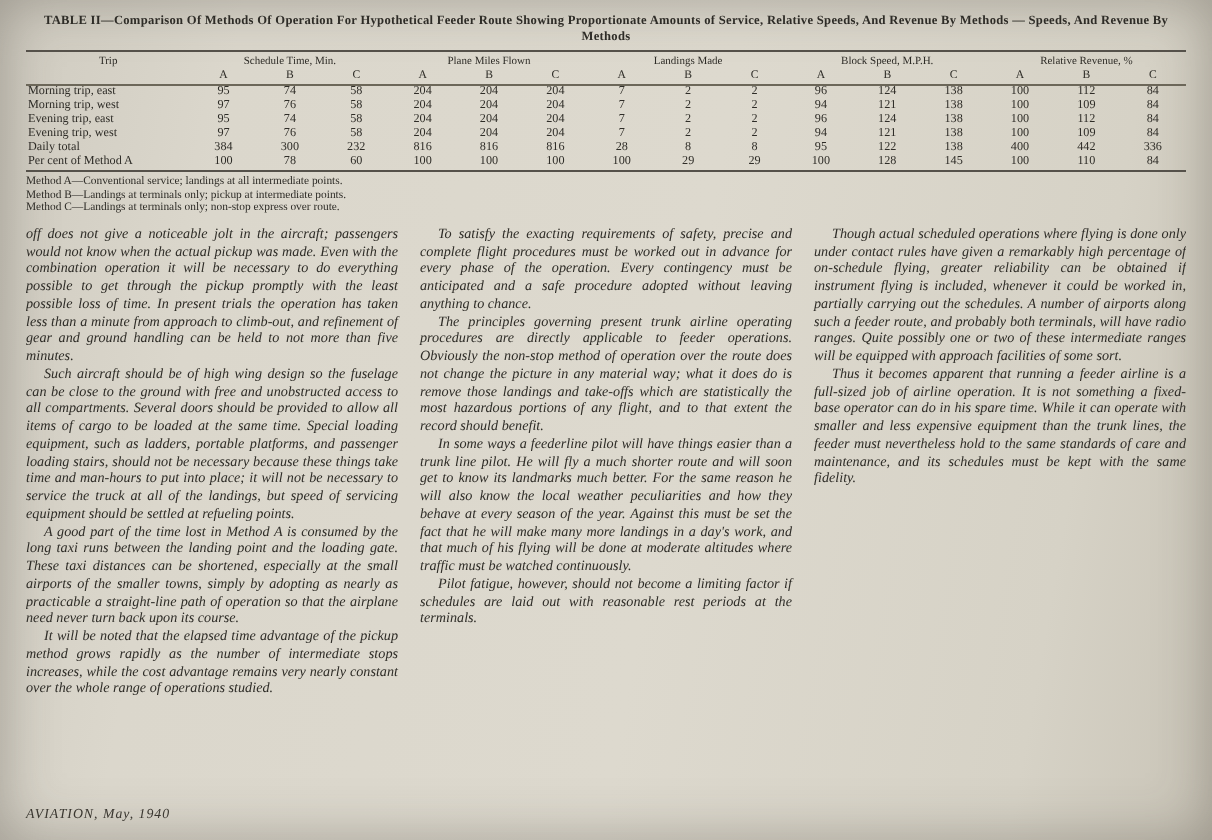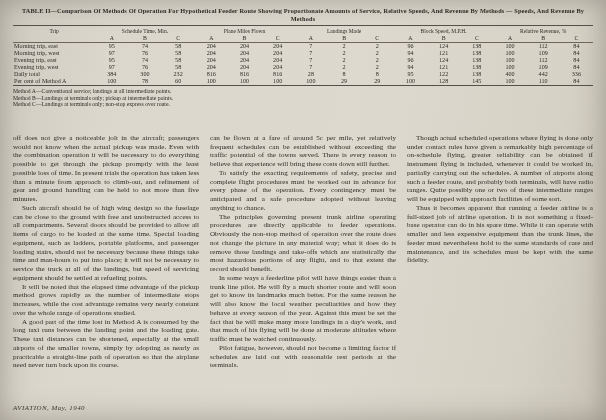--- a/index.html
+++ b/index.html
@@ -12,21 +12,21 @@
   .content { position:absolute; left:13px; right:13px; top:7px; }
   .table-title { font-size:6.3px; font-weight:bold; text-align:center; letter-spacing:.15px; line-height:7.5px; }
   table.cmp { width:100%; border-collapse:collapse; margin-top:3px;
     border-top:1px solid #55514a; border-bottom:1px solid #55514a; }
   table.cmp th, table.cmp td { font-weight:normal; padding:.5px 1px; }
   tr.group-row th { font-size:5.5px; line-height:6px; text-align:center; vertical-align:bottom; padding-top:1.5px; }
   tr.abc-row th { font-size:5.8px; text-align:center; border-bottom:.5px solid #6c6759; padding-bottom:1px; }
   td.rowlabel { font-size:6.1px; text-align:left; white-space:nowrap; padding-right:4px; }
   td.num { font-size:6.1px; text-align:center; min-width:20px; }
   .footnotes { margin-top:2.5px; font-size:5.7px; line-height:6.6px; }
-  .bodytext { display:flex; gap:11px; margin-top:26px; height:240px; overflow:hidden; }
+  .bodytext { display:flex; gap:11px; margin-top:5px; height:240px; overflow:hidden;font-style:italic; }
   .col { flex:1; font-size:7.1px; line-height:8.75px; text-align:justify; }
   .col p { margin:0; text-indent:9px; }
   .col p.cont { text-indent:0; }
   .footer { position:absolute; left:13px; bottom:9px; font-size:6.9px; letter-spacing:.5px; font-style:italic; color:#3a3730; }
 </style>
 </head>
 <body>
 
 <div class="page">
   <div class="content">
@@ -177,25 +177,24 @@
     <div class="footnotes">
         <div>Method A—Conventional service; landings at all intermediate points.</div>
         <div>Method B—Landings at terminals only; pickup at intermediate points.</div>
         <div>Method C—Landings at terminals only; non-stop express over route.</div>
       </div>
 
     <div class="bodytext">
         <div class="col">
           <p class="cont">off does not give a noticeable jolt in the aircraft; passengers would not know when the actual pickup was made. Even with the combination operation it will be necessary to do everything possible to get through the pickup promptly with the least possible loss of time. In present trials the operation has taken less than a minute from approach to climb-out, and refinement of gear and ground handling can be held to not more than five minutes.</p>
           <p>Such aircraft should be of high wing design so the fuselage can be close to the ground with free and unobstructed access to all compartments. Several doors should be provided to allow all items of cargo to be loaded at the same time. Special loading equipment, such as ladders, portable platforms, and passenger loading stairs, should not be necessary because these things take time and man-hours to put into place; it will not be necessary to service the truck at all of the landings, but speed of servicing equipment should be settled at refueling points.</p>
+          <p>A good part of the time lost in Method A is consumed by the long taxi runs between the landing point and the loading gate. These taxi distances can be shortened, especially at the small airports of the smaller towns, simply by adopting as nearly as practicable a straight-line path of operation so that the airplane need never turn back upon its course.</p>
           <p>It will be noted that the elapsed time advantage of the pickup method grows rapidly as the number of intermediate stops increases, while the cost advantage remains very nearly constant over the whole range of operations studied.</p>
-          <p>A good part of the time lost in Method A is consumed by the long taxi runs between the landing point and the loading gate. These taxi distances can be shortened, especially at the small airports of the smaller towns, simply by adopting as nearly as practicable a straight-line path of operation so that the airplane need never turn back upon its course.</p>
         </div>
         <div class="col">
-          <p class="cont">can be flown at a fare of around 5c per mile, yet relatively frequent schedules can be established without exceeding the traffic potential of the towns served. There is every reason to believe that experience will bring these costs down still further.</p>
           <p>To satisfy the exacting requirements of safety, precise and complete flight procedures must be worked out in advance for every phase of the operation. Every contingency must be anticipated and a safe procedure adopted without leaving anything to chance.</p>
           <p>The principles governing present trunk airline operating procedures are directly applicable to feeder operations. Obviously the non-stop method of operation over the route does not change the picture in any material way; what it does do is remove those landings and take-offs which are statistically the most hazardous portions of any flight, and to that extent the record should benefit.</p>
           <p>In some ways a feederline pilot will have things easier than a trunk line pilot. He will fly a much shorter route and will soon get to know its landmarks much better. For the same reason he will also know the local weather peculiarities and how they behave at every season of the year. Against this must be set the fact that he will make many more landings in a day's work, and that much of his flying will be done at moderate altitudes where traffic must be watched continuously.</p>
           <p>Pilot fatigue, however, should not become a limiting factor if schedules are laid out with reasonable rest periods at the terminals.</p>
         </div>
         <div class="col">
           <p>Though actual scheduled operations where flying is done only under contact rules have given a remarkably high percentage of on-schedule flying, greater reliability can be obtained if instrument flying is included, whenever it could be worked in, partially carrying out the schedules. A number of airports along such a feeder route, and probably both terminals, will have radio ranges. Quite possibly one or two of these intermediate ranges will be equipped with approach facilities of some sort.</p>
           <p>Thus it becomes apparent that running a feeder airline is a full-sized job of airline operation. It is not something a fixed-base operator can do in his spare time. While it can operate with smaller and less expensive equipment than the trunk lines, the feeder must nevertheless hold to the same standards of care and maintenance, and its schedules must be kept with the same fidelity.</p>
         </div>
       </div>

